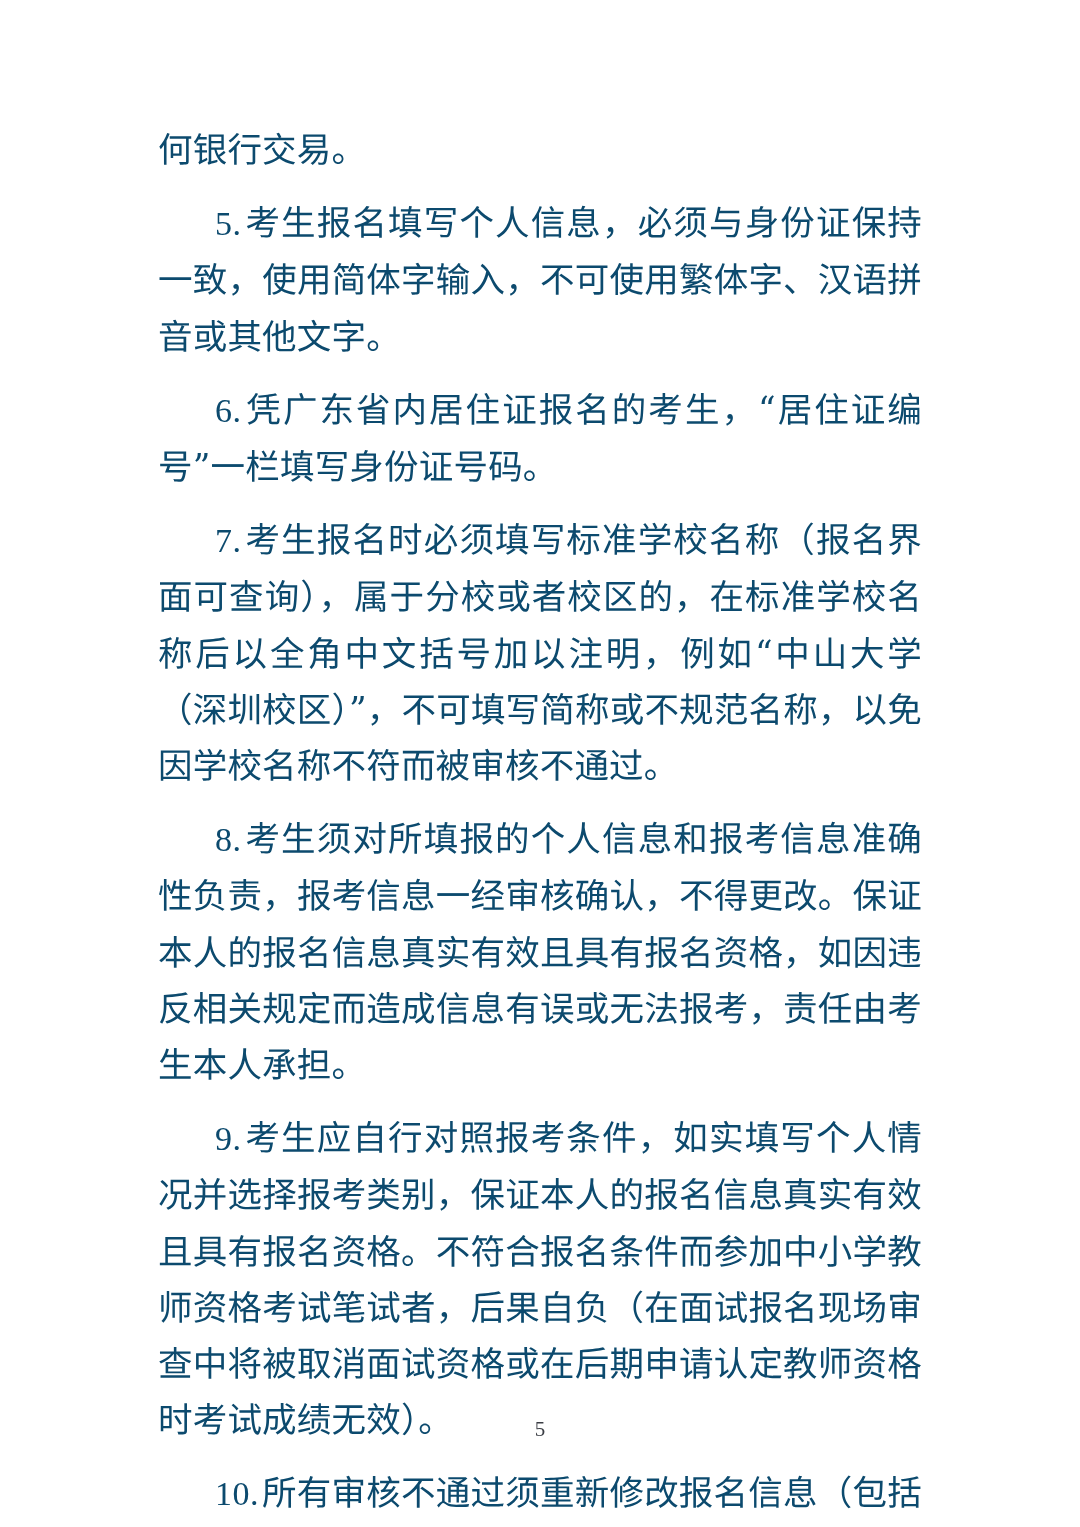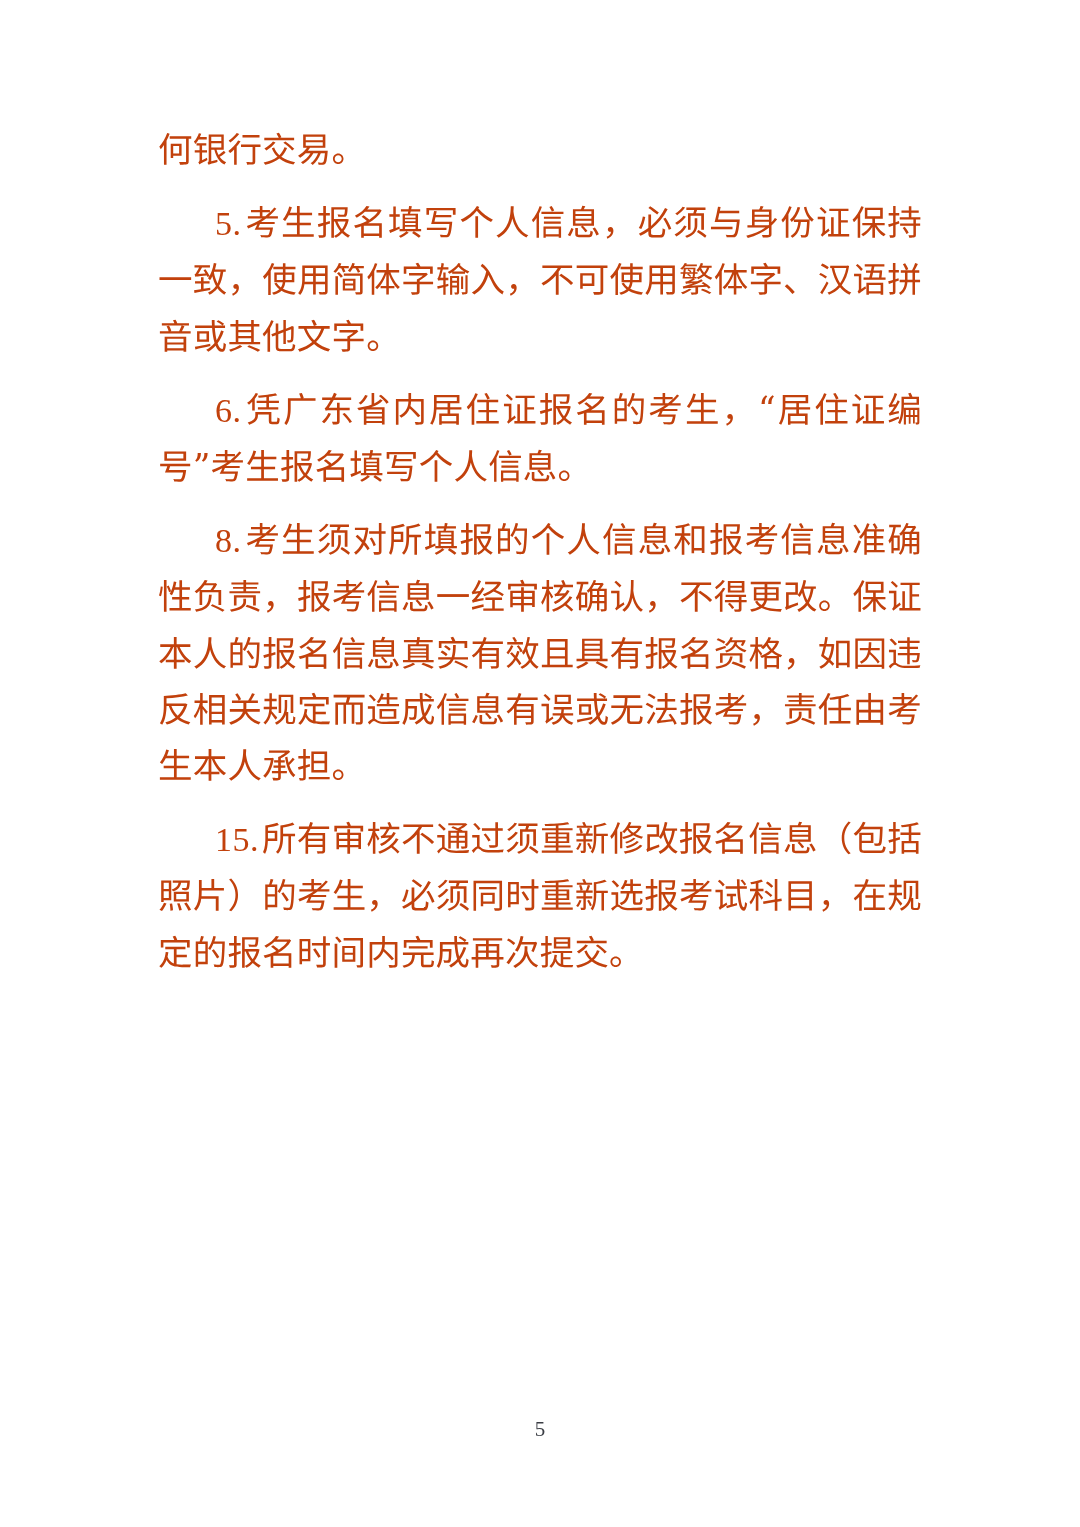--- a/index.html
+++ b/index.html
@@ -24,21 +24,21 @@
 
   .text-block {
     position: absolute;
     left: 158px;
     top: 122px;
     width: 764px;
   }
 
   .para {
     margin: 0;
-    color: #c2410c;
+    color: #0c4a6e;
     font-family: "DejaVu Serif", "Liberation Serif", serif;
     font-size: 34.5px;
     line-height: 56.2px;
     text-align: justify;
     text-justify: inter-character;
     letter-spacing: 0.2px;
     word-break: break-all;
     -webkit-font-smoothing: antialiased;
   }
 
@@ -89,30 +89,36 @@
 
     <p class="para cont">
       <span>何银行交易。</span>
     </p>
 
     <p class="para numbered">
       <span class="indent"></span><span class="num">5.</span><span>考生报名填写个人信息，必须与身份证保持一致，使用简体字输入，不可使用繁体字、汉语拼音或其他文字。</span>
     </p>
 
     <p class="para numbered">
-      <span class="indent"></span><span class="num">6.</span><span>凭广东省内居住证报名的考生，“居住证编号”考生报名填写个人信息。</span>
+      <span class="indent"></span><span class="num">6.</span><span>凭广东省内居住证报名的考生，“居住证编号”一栏填写身份证号码。</span>
     </p>
 
+    <p class="para numbered">
+      <span class="indent"></span><span class="num">7.</span><span>考生报名时必须填写标准学校名称（报名界面可查询），属于分校或者校区的，在标准学校名称后以全角中文括号加以注明，例如“中山大学（深圳校区）”，不可填写简称或不规范名称，以免因学校名称不符而被审核不通过。</span>
+    </p>
 
     <p class="para numbered">
       <span class="indent"></span><span class="num">8.</span><span>考生须对所填报的个人信息和报考信息准确性负责，报考信息一经审核确认，不得更改。保证本人的报名信息真实有效且具有报名资格，如因违反相关规定而造成信息有误或无法报考，责任由考生本人承担。</span>
     </p>
 
+    <p class="para numbered">
+      <span class="indent"></span><span class="num">9.</span><span>考生应自行对照报考条件，如实填写个人情况并选择报考类别，保证本人的报名信息真实有效且具有报名资格。不符合报名条件而参加中小学教师资格考试笔试者，后果自负（在面试报名现场审查中将被取消面试资格或在后期申请认定教师资格时考试成绩无效）。</span>
+    </p>
 
     <p class="para numbered">
-      <span class="indent"></span><span class="num">15.</span><span>所有审核不通过须重新修改报名信息（包括照片）的考生，必须同时重新选报考试科目，在规定的报名时间内完成再次提交。</span>
+      <span class="indent"></span><span class="num">10.</span><span>所有审核不通过须重新修改报名信息（包括照片）的考生，必须同时重新选报考试科目，在规定的报名时间内完成再次提交。</span>
     </p>
 
   </div>
 
   <div class="page-number">5</div>
 
 </div>
 
 </body></html>

